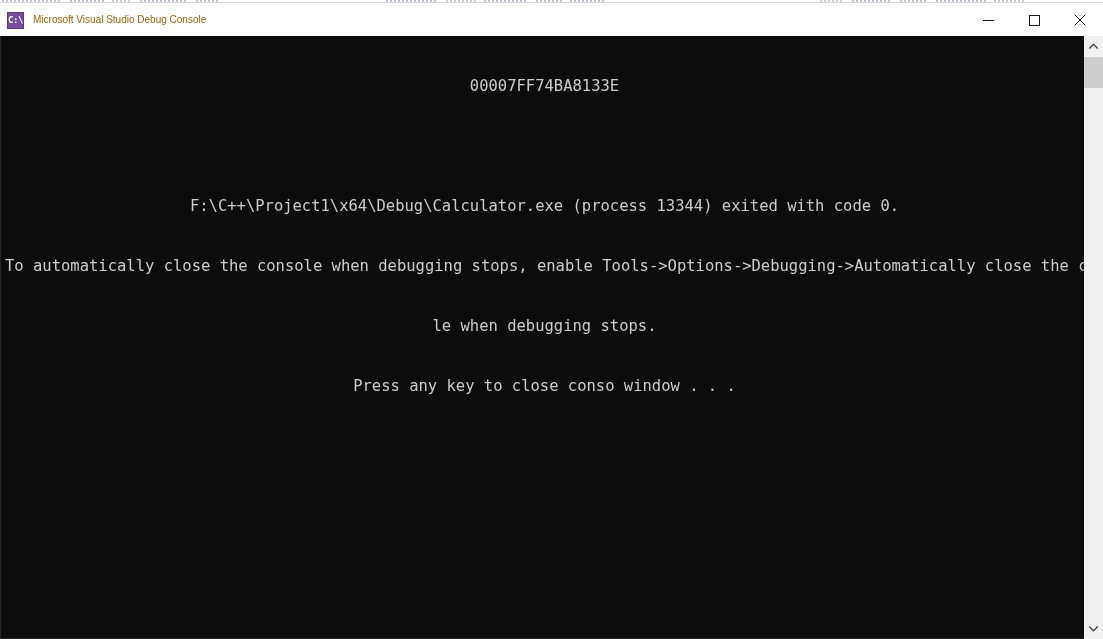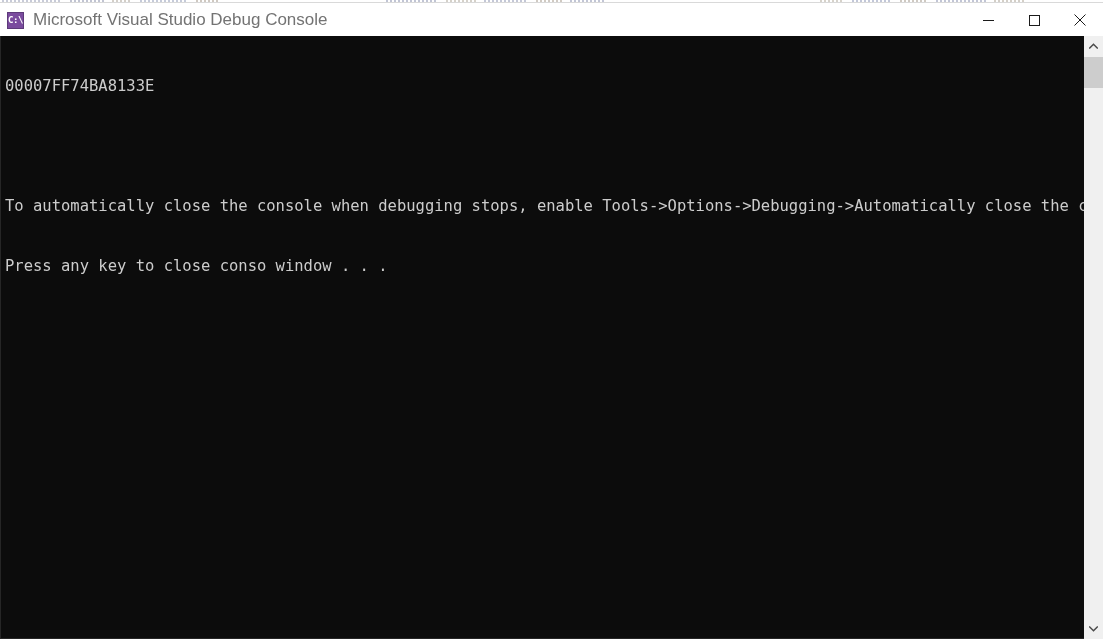--- a/index.html
+++ b/index.html
@@ -77,22 +77,22 @@
     color: #ffffff;
     font-family: "DejaVu Sans Mono", monospace;
     font-size: 9px;
     line-height: 9px;
     font-weight: bold;
     letter-spacing: -0.5px;
     transform: translateY(-0.5px);
   }
   #title-text {
     font-family: "Liberation Sans", sans-serif;
-    font-size: 17px;
-    color: #737373;
+    font-size: 10px;
+    color: #a16207;
     white-space: nowrap;
     line-height: 34px;
   }
 
   
   #win-controls {
     position: absolute;
     right: 0;
     top: 0;
     height: 34px;
@@ -116,20 +116,21 @@
     position: absolute;
     left: 0;
     top: 36px;
     width: 1103px;
     height: 603px;
     background: #0c0c0c;
     border-left: 1px solid #262626;
     border-bottom: 1px solid #262626;
     box-sizing: border-box;
     overflow: hidden;
+    text-align: center;
   }
   #console-text {
     position: absolute;
     left: 4px;
     top: 0px;
     width: 1079px;
     height: 603px;
     overflow: hidden;
     font-family: "DejaVu Sans Mono", monospace;
     font-size: 15.5px;
@@ -237,21 +238,23 @@
         </svg>
       </button>
     </div>
 
   </div>
 
   <div id="console">
     <div id="console-text">
       <div class="line">00007FF74BA8133E</div>
       <div class="line"></div>
+      <div class="line">F:\C++\Project1\x64\Debug\Calculator.exe (process 13344) exited with code 0.</div>
       <div class="line">To automatically close the console when debugging stops, enable Tools-&gt;Options-&gt;Debugging-&gt;Automatically close the conso</div>
+      <div class="line">le when debugging stops.</div>
       <div class="line">Press any key to close conso window . . .</div>
     </div>
   </div>
 
   <div id="vscroll">
     <div id="sb-track"></div>
     <button class="sb-btn" id="sb-up">
       <svg width="9" height="6" viewBox="0 0 9 6">
         <path d="M0.7 5 L4.5 1.2 L8.3 5" stroke="#4a4a4a" stroke-width="1.5" fill="none" stroke-linecap="square"></path>
       </svg>

